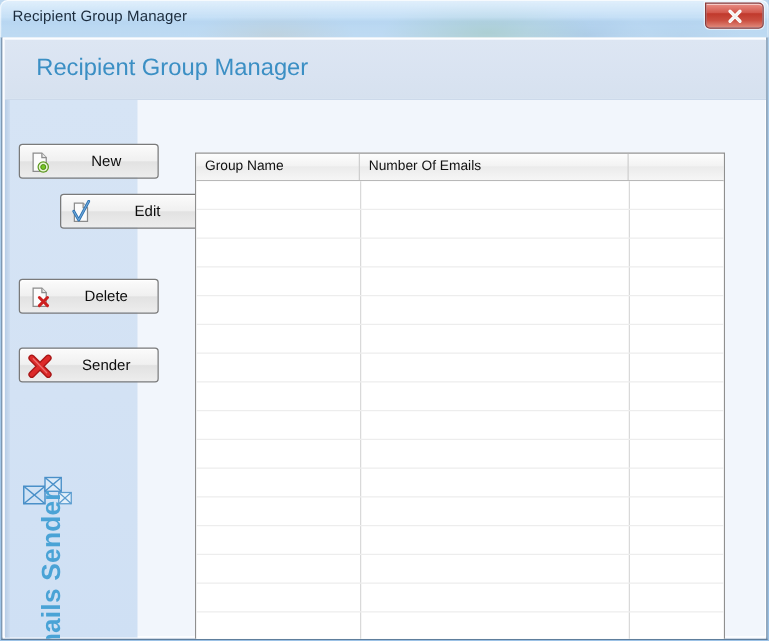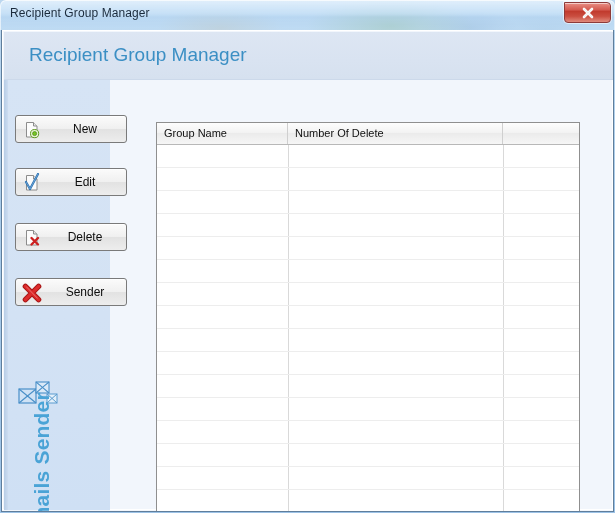--- a/index.html
+++ b/index.html
@@ -170,21 +170,21 @@
     white-space: nowrap;
   }
   .tool-button .btn-icon {
     position: absolute;
     left: 6px;
     top: 4px;
     width: 20px;
     height: 20px;
   }
   #btn-new    { top: 35px; }
-  #btn-edit   { top: 88px; }
+  #btn-edit   { top: 75px; margin-left: 33px; }
   #btn-delete { top: 143px; }
   #btn-close  { top: 198px; }
 
   
   #brand-icons {
     position: absolute;
     left: 14px;
     top: 300px;
     width: 46px;
     height: 34px;
@@ -359,21 +359,21 @@
           </svg>
         </div>
 
         <div id="brand-text">Bulk Emails Sender</div>
       </div>
 
       <div id="grid-wrap">
 
         <div id="grid-header">
           <div class="grid-hcell c0">Group Name</div>
-          <div class="grid-hcell c1">Number Of Delete</div>
+          <div class="grid-hcell c1">Number Of Emails</div>
           <div class="grid-hcell c2"></div>
         </div>
 
         <div id="grid-body">
           <div id="grid-vlines">
             <i style="left:131px"></i>
             <i style="left:346px"></i>
           </div>
 
         <div class="grid-row"></div>

